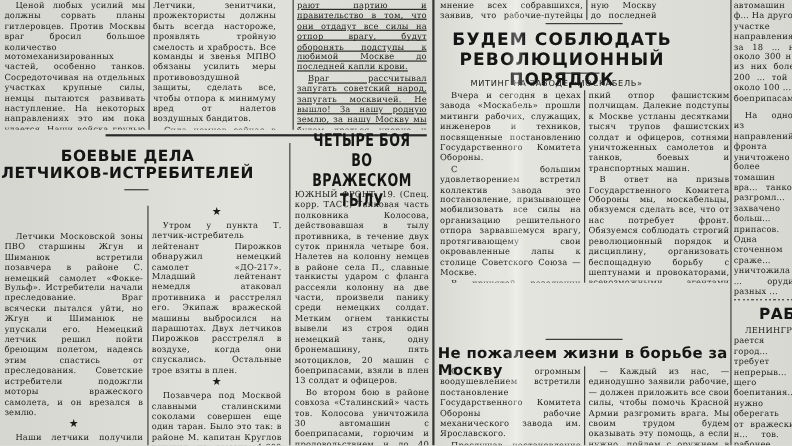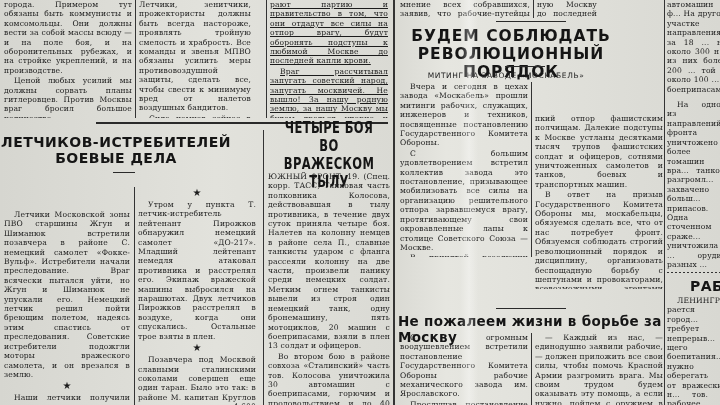--- a/index.html
+++ b/index.html
@@ -51,41 +51,40 @@
     background: linear-gradient(90deg, rgba(255,255,255,0) 0%, rgba(255,255,255,0.35) 50%, rgba(255,255,255,0) 100%);
     pointer-events: none;
   }
 </style>
 </head>
 <body>
 
 <div class="page">
 
   <div class="col" style="left:4px; top:0px; width:128px; height:118px;">
-    <p class="noind">города. Примером тут обязаны быть коммунисты и комсомольцы. Они должны вести за собой массы всюду — и на поле боя, и на оборонительных рубежах, и на стройке укреплений, и на производстве.</p>
     <p>Ценой любых усилий мы должны сорвать планы гитлеровцев. Против Москвы враг бросил большое количество мотомеханизированных частей, особенно танков. Сосредоточивая на отдельных участках крупные силы, немцы пытаются развивать наступление. На некоторых направлениях это им пока удается. Наши войска грудью отстаивают</p>
   </div>
   <div class="vrule" style="left:135px; top:0; height:118px;"></div>
   <div class="col" style="left:139px; top:0px; width:112px; height:118px;">
-    <p class="noind">Летчики, зенитчики, прожектористы должны быть всегда настороже, проявлять тройную смелость и храбрость. Все команды и звенья МПВО обязаны усилить меры противовоздушной защиты, сделать все, чтобы свести к минимуму вред от налетов воздушных бандитов.</p>
+    <p class="noind">Летчики, зенитчики, прожектористы должны быть всегда настороже, проявлять тройную смелость и храбрость. Все команды и звенья МПВО обязаны усилить меры противовоздушной защиты, сделать все, чтобы отпора к минимуму вред от налетов воздушных бандитов.</p>
     <p>Сила немцев сейчас в танках. Но танки теряют свою силу перед мощными укреплениями, перед сплоченным и твердым, как металл, коллективом храбрых людей. Смелому бойцу танк не страшен. Отважный, решительный человек силь-</p>
   </div>
   <div class="vrule" style="left:266px; top:0; height:118px;"></div>
   <div class="col" style="left:270px; top:0px; width:118px; height:118px;text-decoration:underline;">
     <p class="noind">рают партию и правительство в том, что они отдадут все силы на отпор врагу, будут оборонять подступы к любимой Москве до последней капли крови.</p>
     <p>Враг рассчитывал запугать советский народ, запугать москвичей. Не вышло! За нашу родную землю, за нашу Москву мы будем драться упорно и ожесточенно, до последнего вздоха.</p>
 
   </div>
 
   <div class="hrule" style="left:96px; top:122px; width:292px;"></div>
   <div class="vrule" style="left:393px; top:0; height:405px; width:2px;"></div>
 
   <div class="headline" style="left:0; top:134px; width:232px; font-size:14px; line-height:16px;">
+    <div>БОЕВЫЕ ДЕЛА</div>
     <div>ЛЕТЧИКОВ-ИСТРЕБИТЕЛЕЙ</div>
-    <div>БОЕВЫЕ ДЕЛА</div>
   </div>
   <div class="hrule thin" style="left:113px; top:172px; width:22px;"></div>
 
   <div class="col" style="left:4px; top:187px; width:126px; height:218px;margin-top:23px;">
     <p>Летчики Московской зоны ПВО старшины Жгун и Шиманюк встретили позавчера в районе С. немецкий самолет «Фокке-Вульф». Истребители начали преследование. Враг всячески пытался уйти, но Жгун и Шиманюк не упускали его. Немецкий летчик решил пойти бреющим полетом, надеясь этим спастись от преследования. Советские истребители подожгли моторы вражеского самолета, и он врезался в землю.</p>
     <p class="star">★</p>
     <p>Наши летчики получили сведения, что на аэродроме в районе К. расположились вражеские самолеты. Группе бомбардировщиков, вылетевших (в сопровождении истребителей), было поручено разгромить немецкую базу. Летчики успешно выполнили задание. Несколько немецких самолетов, поднявшихся в воздух, были атакованы советскими истребителями. Три вражеских машины были сбиты в воздухе. «Хейнкель-111» уничтожил капитан Майковский, «Мессершмитт-109» — лейтенант Колацевич. Еще один «Мессершмитт» был сбит тремя нашими летчиками — старшим лейтенантом Ивановым и лейтенантами Акили-</p>
   </div>
   <div class="vrule" style="left:134px; top:187px; height:218px;"></div>
   <div class="col" style="left:138px; top:187px; width:118px; height:218px;">
@@ -123,21 +122,21 @@
   <div class="hrule thin" style="left:505px; top:66px; width:40px;"></div>
   <div class="subhead" style="left:396px; top:71px; width:220px;">МИТИНГ НА ЗАВОДЕ «МОСКАБЕЛЬ»</div>
 
   <div class="col" style="left:400px; top:82px; width:128px; height:175px;">
     <p>Вчера и сегодня в цехах завода «Москабель» прошли митинги рабочих, служащих, инженеров и техников, посвященные постановлению Государственного Комитета Обороны.</p>
     <p>С большим удовлетворением встретил коллектив завода это постановление, призывающее мобилизовать все силы на организацию решительного отпора зарвавшемуся врагу, протягивающему свои окровавленные лапы к столице Советского Союза — Москве.</p>
     <p>В принятой резолюции коллектив завода «Москабель» заявляет:</p>
 
   </div>
   <div class="vrule" style="left:531px; top:82px; height:175px;"></div>
-  <div class="col" style="left:535px; top:82px; width:128px; height:175px;margin-top:32px;">
+  <div class="col" style="left:535px; top:82px; width:128px; height:175px;">
     <p class="noind">пкий отпор фашистским полчищам. Далекие подступы к Москве устланы десятками тысяч трупов фашистских солдат и офицеров, сотнями уничтоженных самолетов и танков, боевых и транспортных машин.</p>
     <p>В ответ на призыв Государственного Комитета Обороны мы, москабельцы, обязуемся сделать все, что от нас потребует фронт. Обязуемся соблюдать строгий революционный порядок и дисциплину, организовать беспощадную борьбу с шептунами и провокаторами, всевозможными агентами врага, пытающимися своей предательской деятельностью внести панику в наши ряды.</p>
 
   </div>
 
   <div class="hrule thin" style="left:496px; top:308px; width:70px;"></div>
 
   <div class="headline" style="left:398px; top:313px; width:266px; font-size:13.5px; line-height:16px; text-align:left; letter-spacing:0.3px;">Не пожалеем жизни в борьбе за Москву</div>
   <div class="col" style="left:400px; top:333px; width:128px; height:72px;">
     <p>С огромным воодушевлением встретили постановление Государственного Комитета Обороны рабочие механического завода им. Ярославского.</p>

